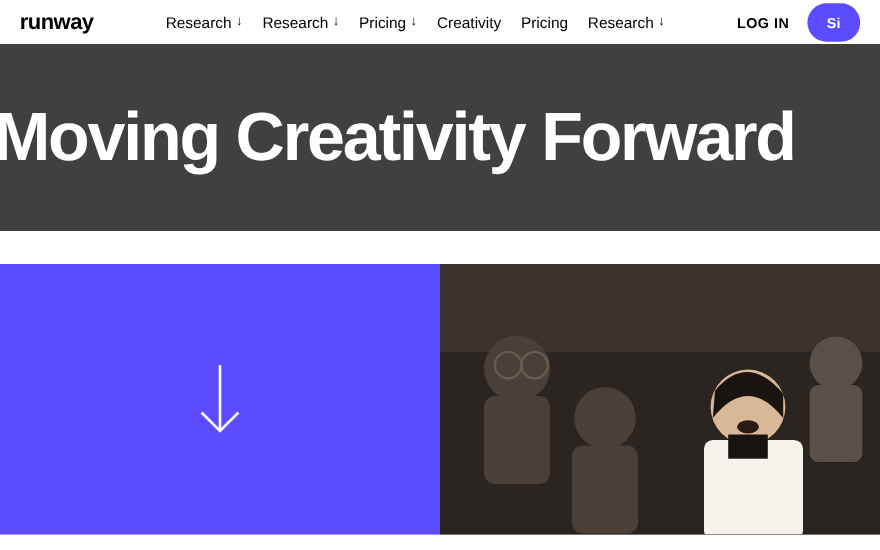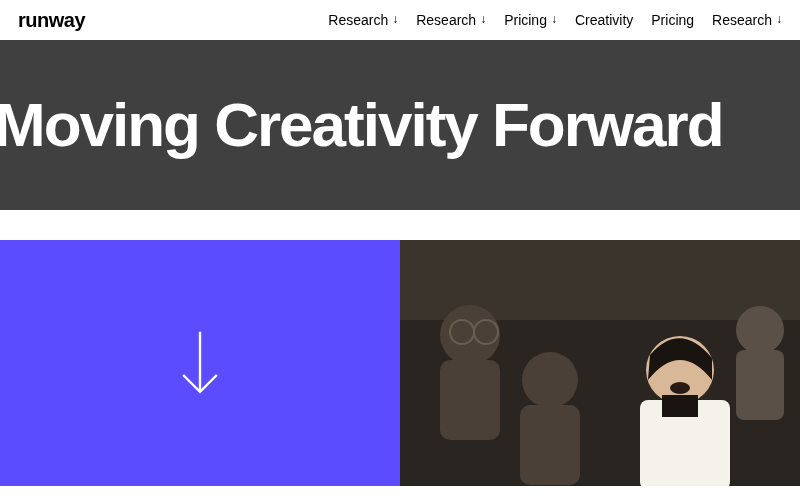--- a/index.html
+++ b/index.html
@@ -43,20 +43,24 @@
       <span>Creativity</span>
     </span>
     <span class="nav-item">
       <span>Pricing</span>
     </span>
     <span class="nav-item">
       <span>Research</span>
       <span class="arrow">↓</span>
     </span>
   </nav>
+  <div class="right">
+    <span class="login">LOG IN</span>
+    <button class="signup">Si</button>
+  </div>
 </div>
 
 <div class="hero">
   <h1>Moving Creativity Forward</h1>
 </div>
 
 <div class="gap"></div>
 
 <div class="below">
   <div class="panel-left">

